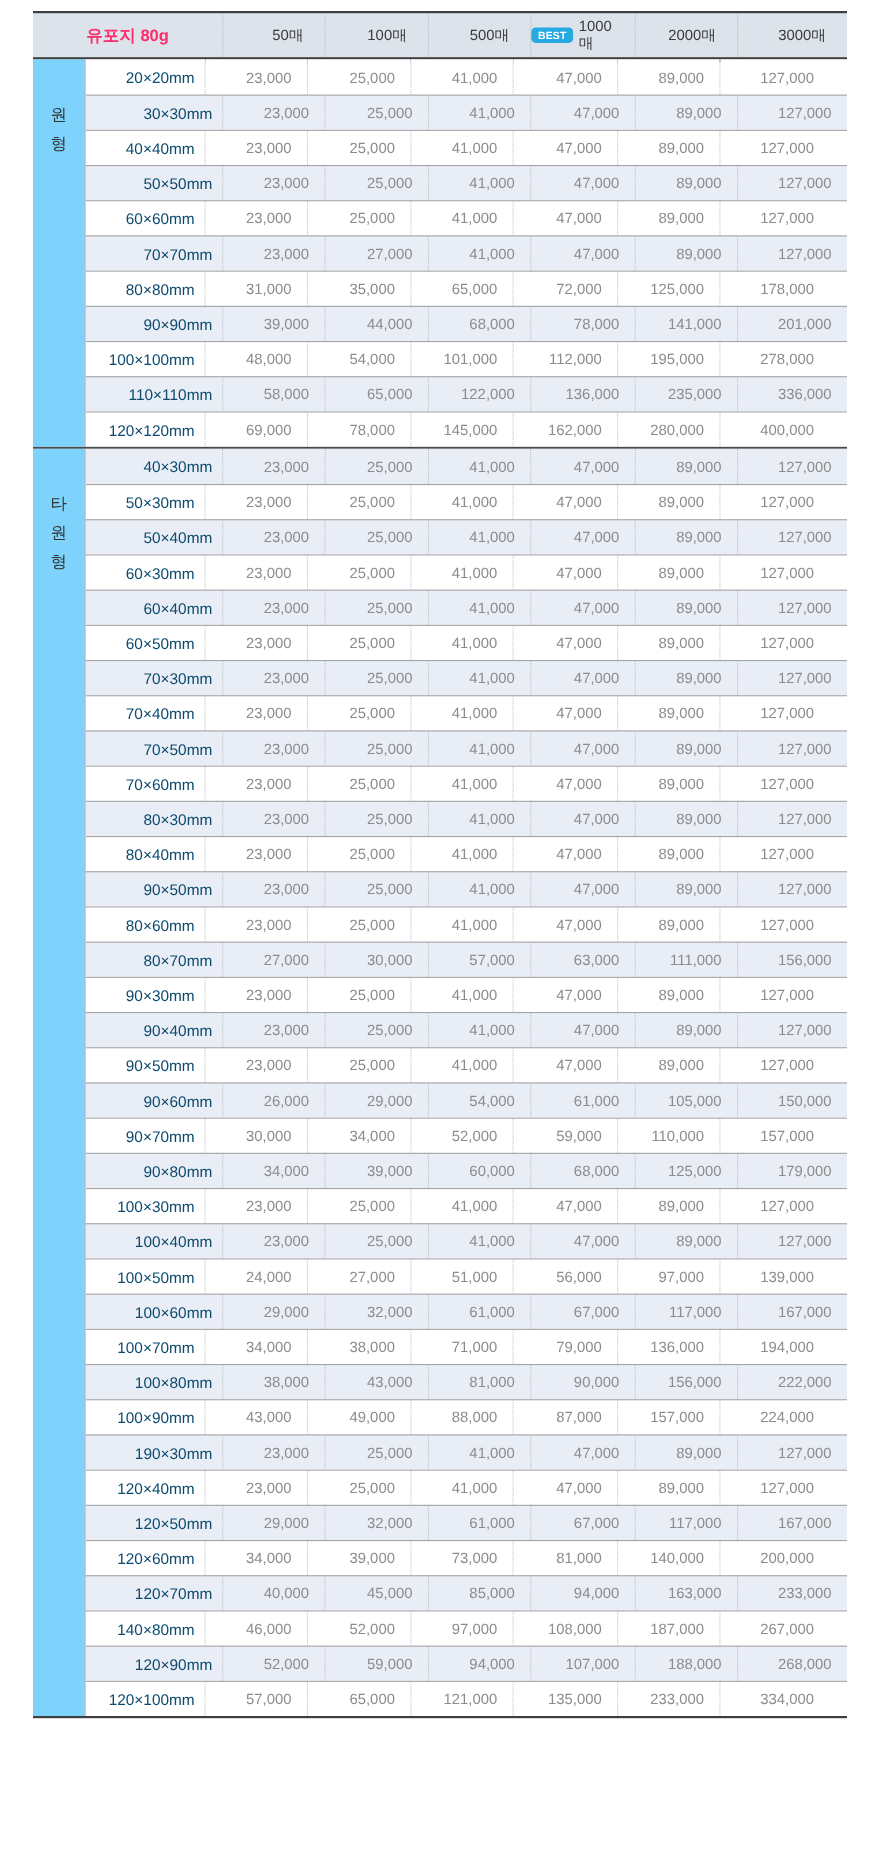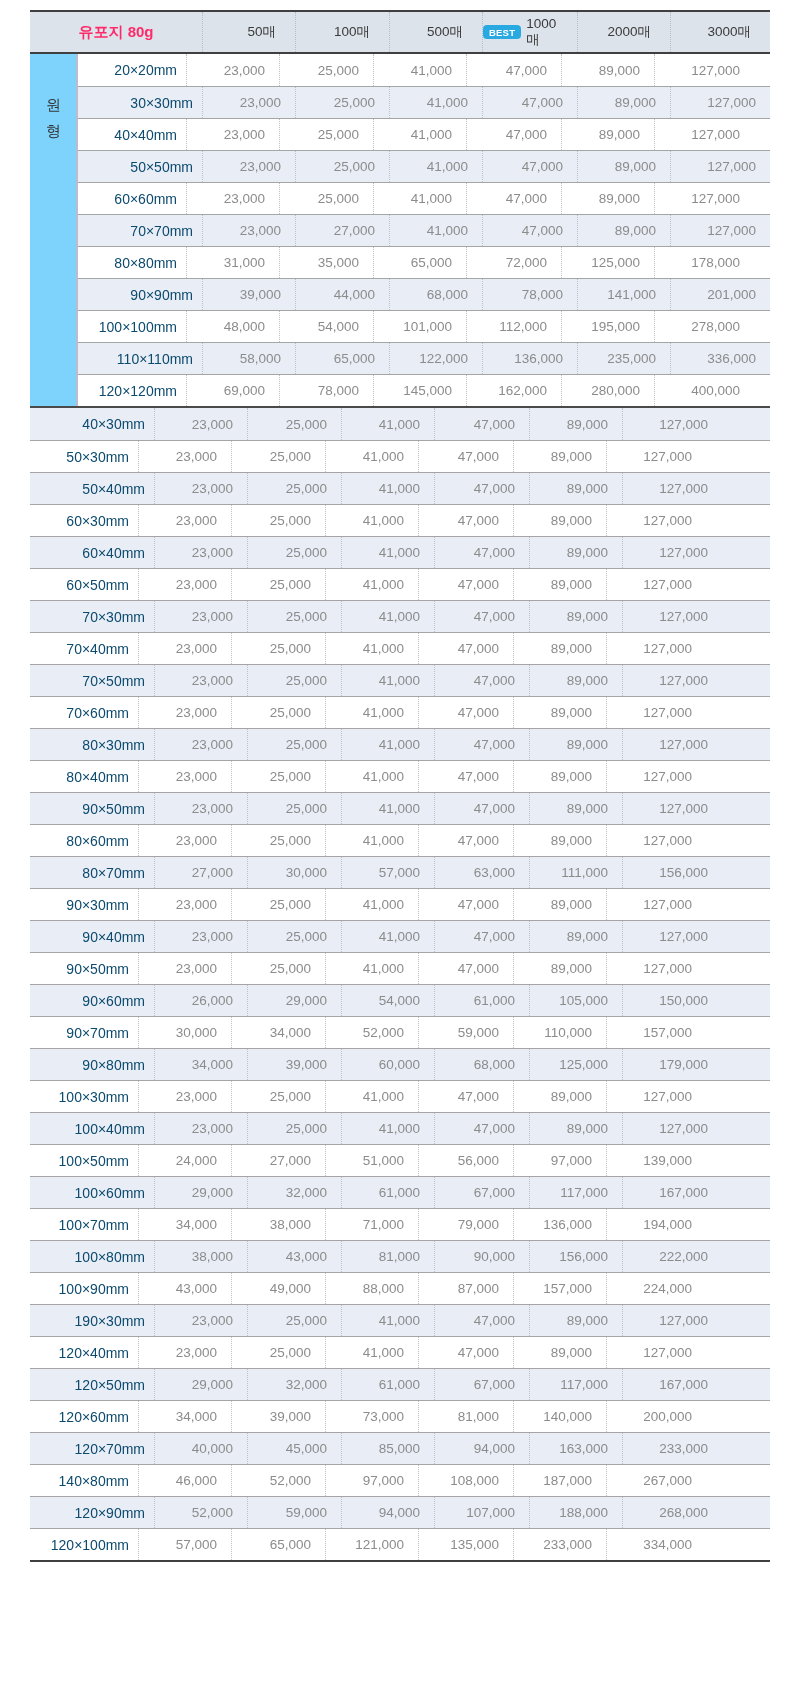--- a/index.html
+++ b/index.html
@@ -248,20 +248,23 @@
             <div class="cell price c0">69,000</div>
             <div class="cell price c1">78,000</div>
             <div class="cell price c2">145,000</div>
             <div class="cell price c3">162,000</div>
             <div class="cell price c4">280,000</div>
             <div class="cell price c5">400,000</div>
           </div>
         </div>
       </div>
       <div class="section">
+        <div class="shape-cell">
+          <div class="shape-text">타원형</div>
+        </div>
         <div class="rows">
           <div class="row alt">
             <div class="cell size">40×30mm</div>
             <div class="cell price c0">23,000</div>
             <div class="cell price c1">25,000</div>
             <div class="cell price c2">41,000</div>
             <div class="cell price c3">47,000</div>
             <div class="cell price c4">89,000</div>
             <div class="cell price c5">127,000</div>
           </div>

